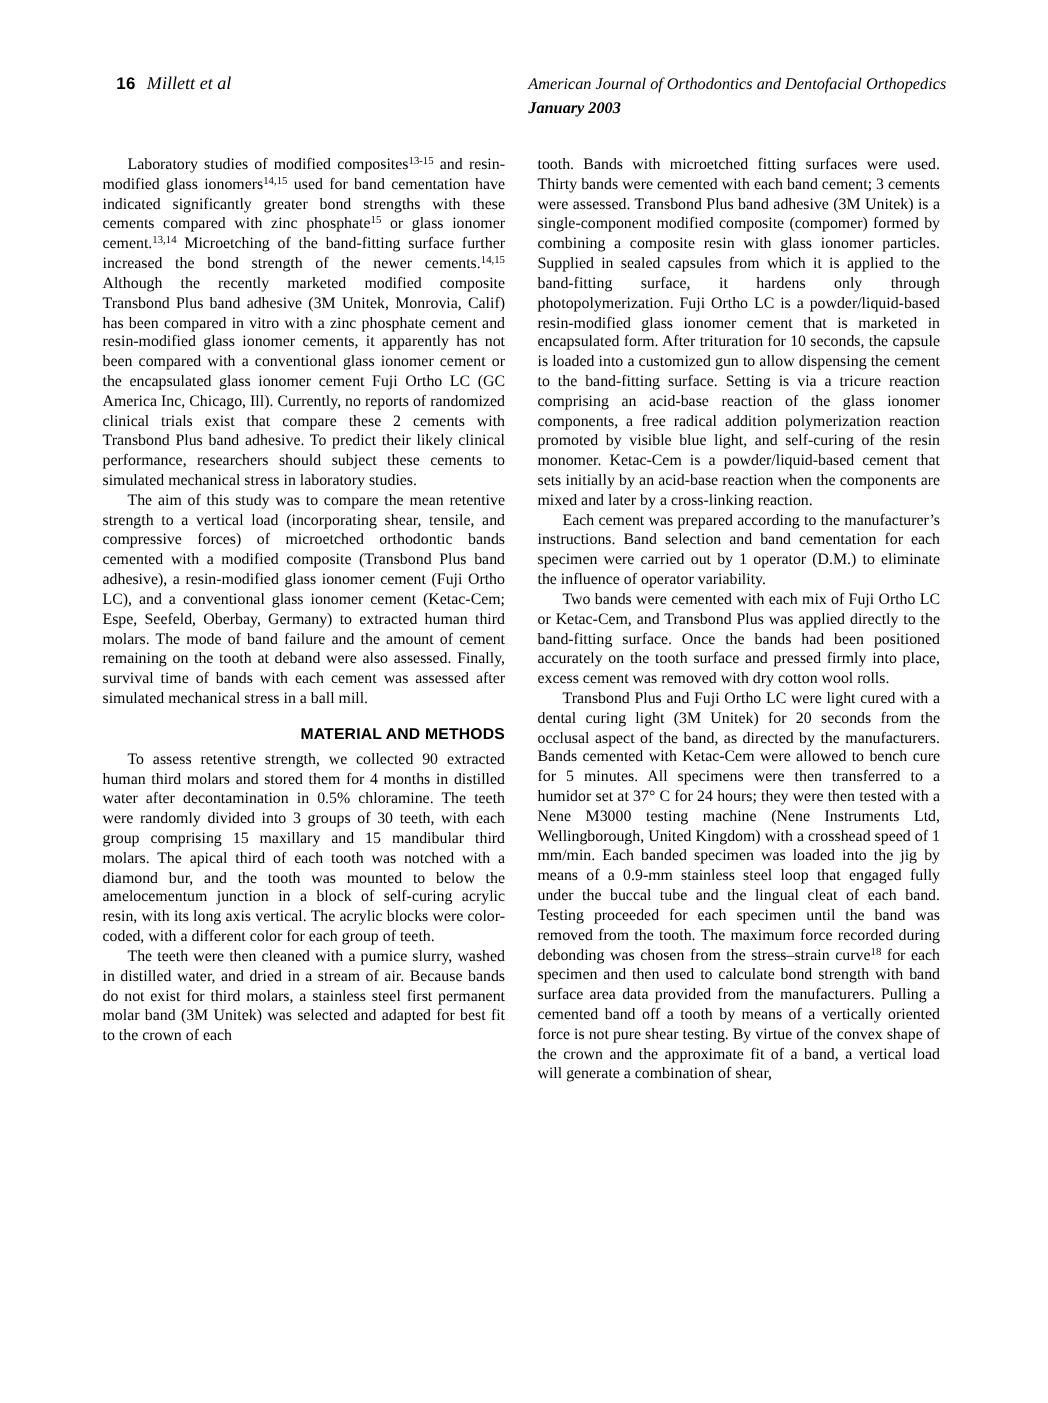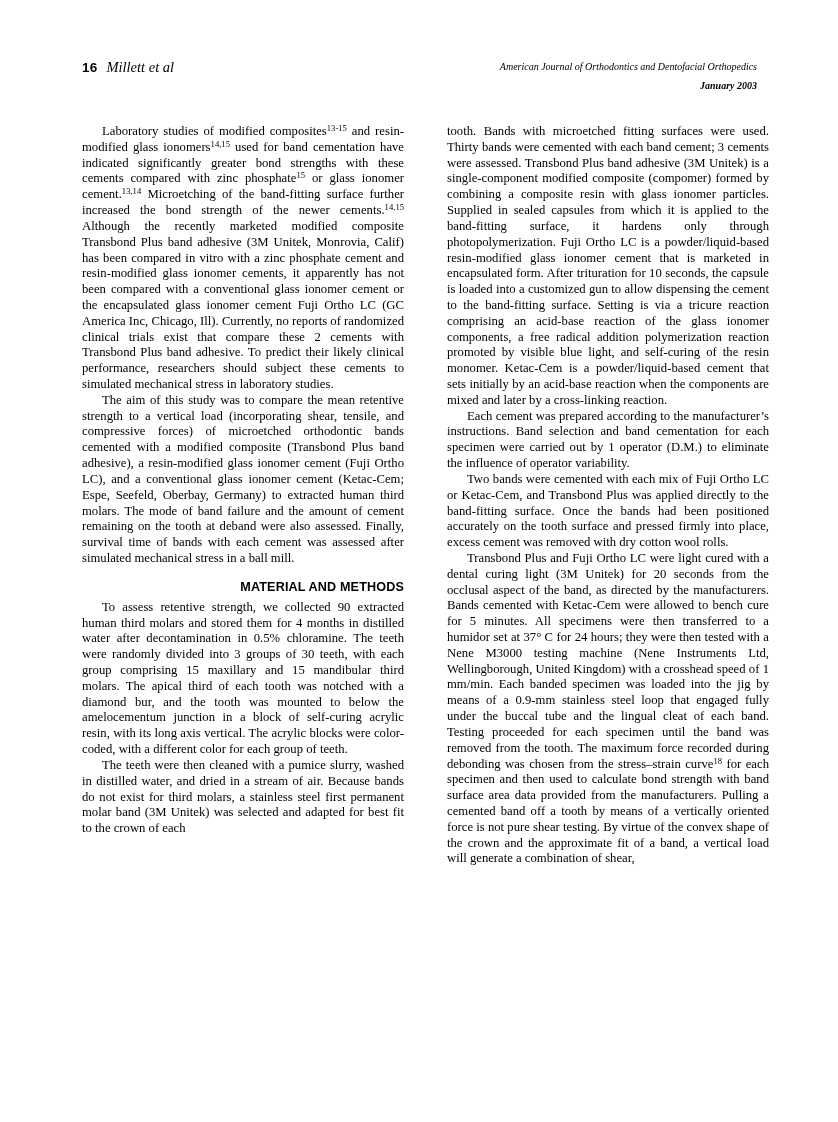--- a/index.html
+++ b/index.html
@@ -19,42 +19,41 @@
   
   .running-head {
     position: absolute;
     left: 82px;
     top: 58px;
     width: 675px;
     height: 44px;
   }
   .rh-left {
     position: absolute;
-    left: 0;
+    left: 11px;
     top: 0;
     white-space: nowrap;
   }
   .rh-pageno {
     font-family: "Liberation Sans", "DejaVu Sans", sans-serif;
     font-weight: bold;
     font-size: 13.5px;
     letter-spacing: 0.2px;
   }
   .rh-authors {
     font-style: italic;
     font-size: 14.5px;
     margin-left: 9px;
   }
   .rh-right {
     position: absolute;
     right: 0;
     top: 0;
-    text-align: right;
     font-style: italic;
-    font-size: 10px;
+    font-size: 13px;
     line-height: 18.5px;
     white-space: nowrap;
   }
   .rh-journal { display: block; }
   .rh-date { display: block; font-weight: bold; }
 
   
   .page-body {
     position: absolute;
     left: 82px;
@@ -62,21 +61,21 @@
     width: 675px;
     height: 930px;
   }
   .column {
     position: absolute;
     top: 0;
     width: 322px;
     height: 930px;
   }
   .col-left  { left: 0; }
-  .col-right { left: 365px; }
+  .col-right { left: 348px; }
 
   p.para {
     margin: 0;
     font-size: 12.7px;
     line-height: 15.82px;
     text-align: justify;
     text-justify: inter-word;
     hyphens: none;
     text-indent: 20px;
   }

